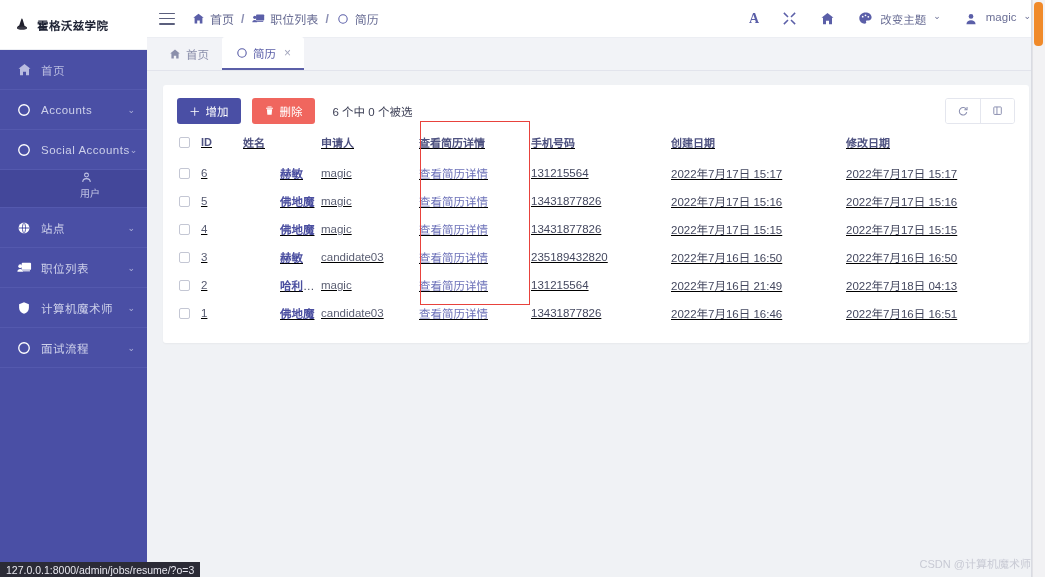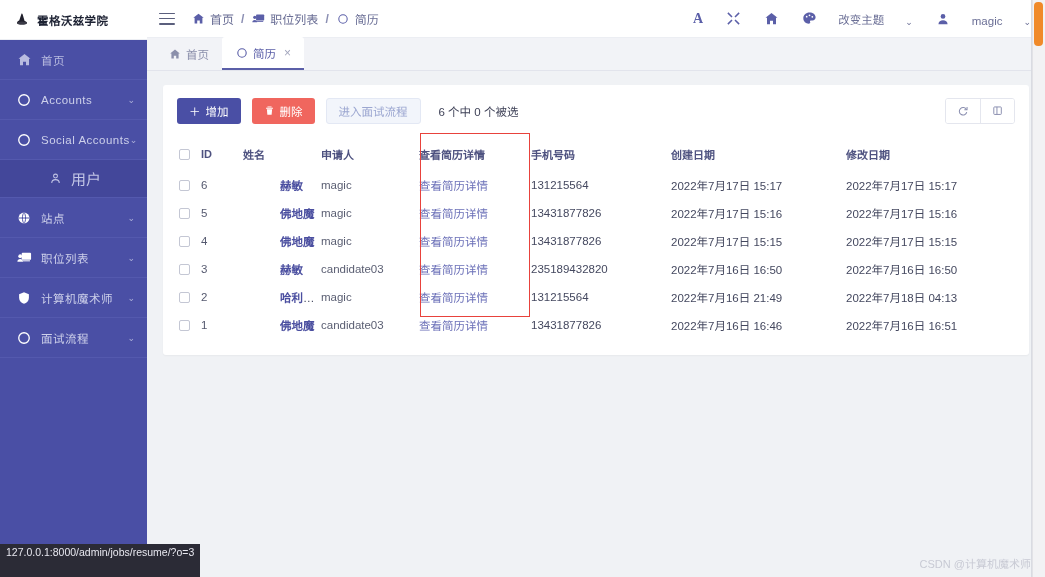--- a/index.html
+++ b/index.html
@@ -12,21 +12,21 @@
   }
   #app { position: relative; width: 1045px; height: 577px; display: flex; }
 
   
   .sidebar {
     width: 147px; height: 577px; flex: 0 0 147px;
     background: #4a4fa5;
     display: flex; flex-direction: column;
   }
   .brand {
-    height: 40px; background: #ffffff;
+    height: 50px; background: #ffffff;
     display: flex; align-items: center; gap: 7px;
     padding-left: 14px;
     border-bottom: 1px solid #eceef3;
   }
   .brand-logo { width: 16px; height: 16px; display: block; }
   .brand-title {
     font-size: 11.5px; font-weight: bold; color: #1d2233;
     letter-spacing: .4px; white-space: nowrap;
   }
   .nav { flex: 1; overflow: hidden; }
@@ -39,23 +39,23 @@
     cursor: pointer; white-space: nowrap;
   }
   .nav-item .ic { width: 16px; height: 16px; margin-right: 9px; flex: 0 0 16px;
                   display: flex; align-items: center; justify-content: center; }
   .nav-item .lbl { flex: 1; letter-spacing: .5px; }
   .nav-item .chev { font-size: 9px; opacity: .75; }
   .nav-item.active { background: #6b70bd; color: #ffffff; }
   .nav-item.home { color: #b9bce0; }
   .nav-sub {
     height: 38px; display: flex; align-items: center;
-    padding-left: 48px; background: #43479a;
-    color: #c3c6e6; font-size: 15px;
-    border-bottom: 1px solid #5459ae; cursor: pointer;
+    padding-left: 33px; background: #43479a;
+    color: #c3c6e6; font-size: 10px;
+    border-bottom: 1px solid #5459ae; cursor: pointer; flex-direction: column;
   }
   .nav-sub .ic { width: 15px; height: 15px; margin-right: 8px;
                  display: flex; align-items: center; justify-content: center; }
 
   
   .main { flex: 1; height: 577px; display: flex; flex-direction: column;
           background: #f0f2f5; min-width: 0; }
 
   .topbar {
     height: 38px; background: #ffffff; flex: 0 0 38px;
@@ -65,21 +65,21 @@
   }
   .hamburger { width: 16px; height: 12px; display: flex; flex-direction: column;
                justify-content: space-between; cursor: pointer; margin-right: 16px; }
   .hamburger span { display: block; height: 1.6px; background: #5b5f7d; border-radius: 1px; }
   .crumbs { display: flex; align-items: center; gap: 5px; font-size: 12px; color: #6b6f96; }
   .crumbs .ci { width: 14px; height: 14px; display: inline-flex; align-items: center;
                 justify-content: center; }
   .crumbs .sep { color: #8b8fb3; margin: 0 2px; font-weight: bold; }
   .crumbs a { color: #6b6f96; text-decoration: none; cursor: pointer; }
   .top-right { margin-left: auto; display: flex; align-items: center; gap: 22px; }
-  .tr-btn { display: flex; align-items: flex-end; gap: 21px; font-size: 11.5px;
+  .tr-btn { display: flex; align-items: flex-start; gap: 7px; font-size: 11.5px;
             color: #6b6f96; cursor: pointer; }
   .tr-ico { width: 16px; height: 16px; display: flex; align-items: center;
             justify-content: center; color: #5b5fa8; }
   .tr-letter { font-size: 14px; font-weight: bold; color: #5b5fa8; font-family: "Liberation Serif", serif; }
 
   .tabbar {
     height: 33px; flex: 0 0 33px; background: #f2f3f7;
     display: flex; align-items: flex-end;
     border-bottom: 1px solid #e2e4ec;
     padding-left: 8px;
@@ -112,21 +112,21 @@
               margin-left: 11px; cursor: default; }
   .sel-count { margin-left: 18px; font-size: 11.5px; color: #3c3f55; text-align: right; }
   .toolbar-right { margin-left: auto; display: flex;
                    border: 1px solid #e4e6ee; border-radius: 3px; overflow: hidden; }
   .tb-icobtn { width: 34px; height: 24px; display: flex; align-items: center;
                justify-content: center; background: #fff; cursor: pointer;
                color: #8b8fb0; }
   .tb-icobtn + .tb-icobtn { border-left: 1px solid #e4e6ee; }
 
   
-  .tablewrap { position: relative; margin-top: 16px; }
+  .tablewrap { position: relative; margin-top: 4px; text-decoration: underline; }
   table.grid { width: 100%; border-collapse: collapse; table-layout: fixed; }
   table.grid th {
     text-align: left; font-size: 11px; color: #4e5280; font-weight: bold;
     padding: 5px 2px 9px 2px; white-space: nowrap;
   }
   table.grid td {
     font-size: 11.5px; color: #44485f; padding: 6px 2px;
     white-space: nowrap; overflow: hidden; text-overflow: ellipsis;
   }
   table.grid td.idc { color: #55596f; }
@@ -145,21 +145,21 @@
   .col-cd   { width: 175px; }
   .col-md   { width: auto; }
 
   .redbox {
     position: absolute; border: 1.6px solid #e8423c; pointer-events: none;
     left: 243px; top: -8px; width: 110px; height: 184px;
   }
 
   
   .statusbar {
-    position: absolute; left: 0; bottom: 0; height: 33px;
+    position: absolute; left: 0; bottom: 0; height: 15px;
     background: #2b2b36; color: #e7e7ef;
     font-size: 10.5px; line-height: 17px; padding: 0 6px;
     font-family: "Liberation Sans", sans-serif; z-index: 30;
     white-space: nowrap;
   }
   .watermark {
     position: absolute; right: 14px; bottom: 6px;
     font-size: 11px; color: #c8cad4; z-index: 25; white-space: nowrap;
   }
   .scroll-track {
@@ -386,23 +386,20 @@
 
           <button class="btn btn-del">
             <span>
               <svg viewBox="0 0 16 16" width="11" height="11" fill="#ffffff">
                 <path d="M5 2 h6 v1.4 H5 Z M3 4 h10 v1.3 H3 Z M4.2 6 h7.6 l-.7 8 H4.9 Z"></path>
               </svg>
             </span>
             <span>删除</span>
           </button>
 
-          <button class="btn btn-flow">
-            <span>进入面试流程</span>
-          </button>
 
           <span class="sel-count">6 个中 0 个被选</span>
 
           <div class="toolbar-right">
             <span class="tb-icobtn">
               <svg viewBox="0 0 16 16" width="12" height="12" fill="none" stroke="#8b8fb0" stroke-width="1.4">
                 <path d="M12.6 6.2 A5 5 0 1 0 13 9.4"></path>
                 <path d="M13.4 2.6 v3.6 h-3.6" stroke-linejoin="round"></path>
               </svg>
             </span>

